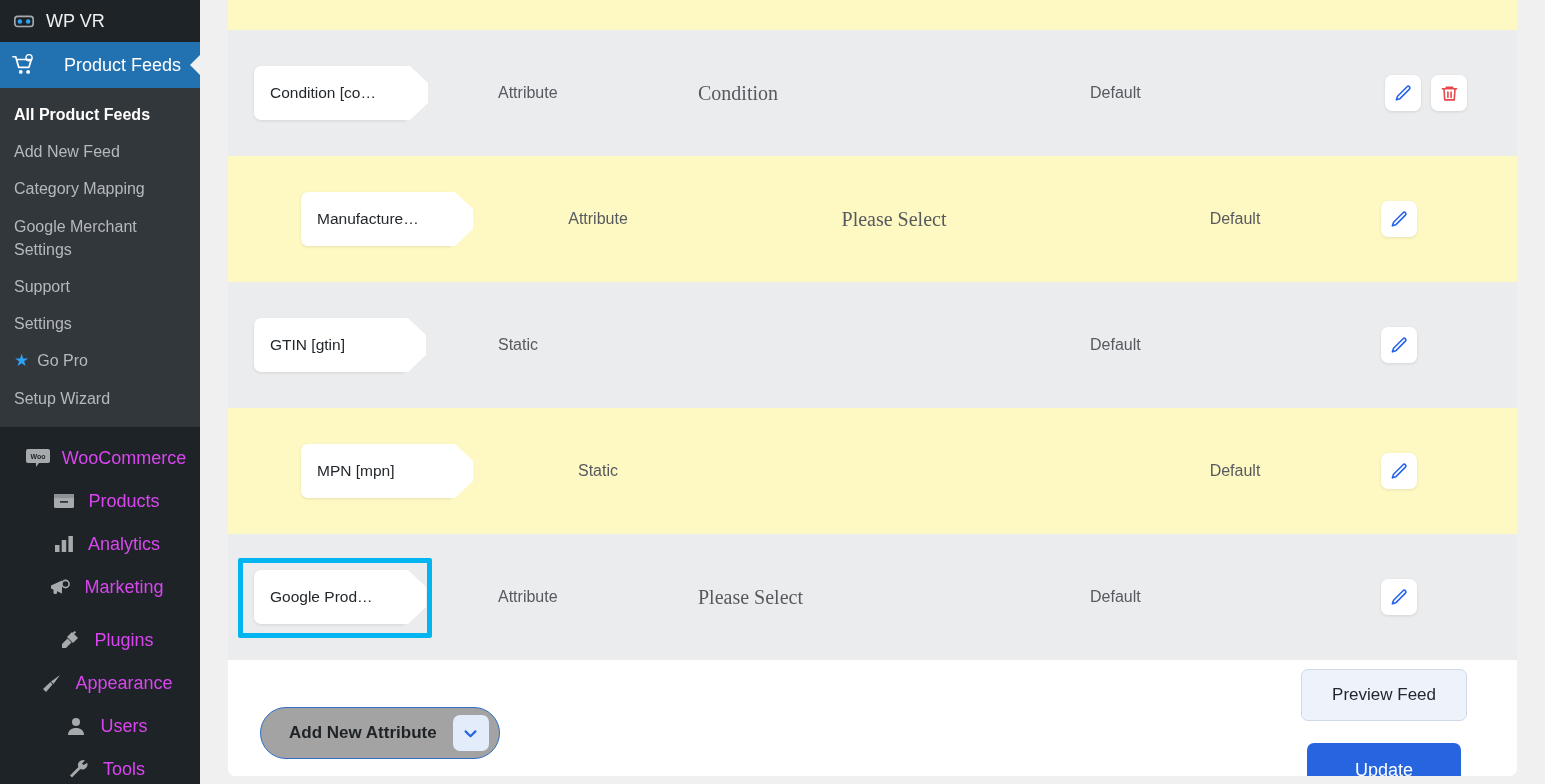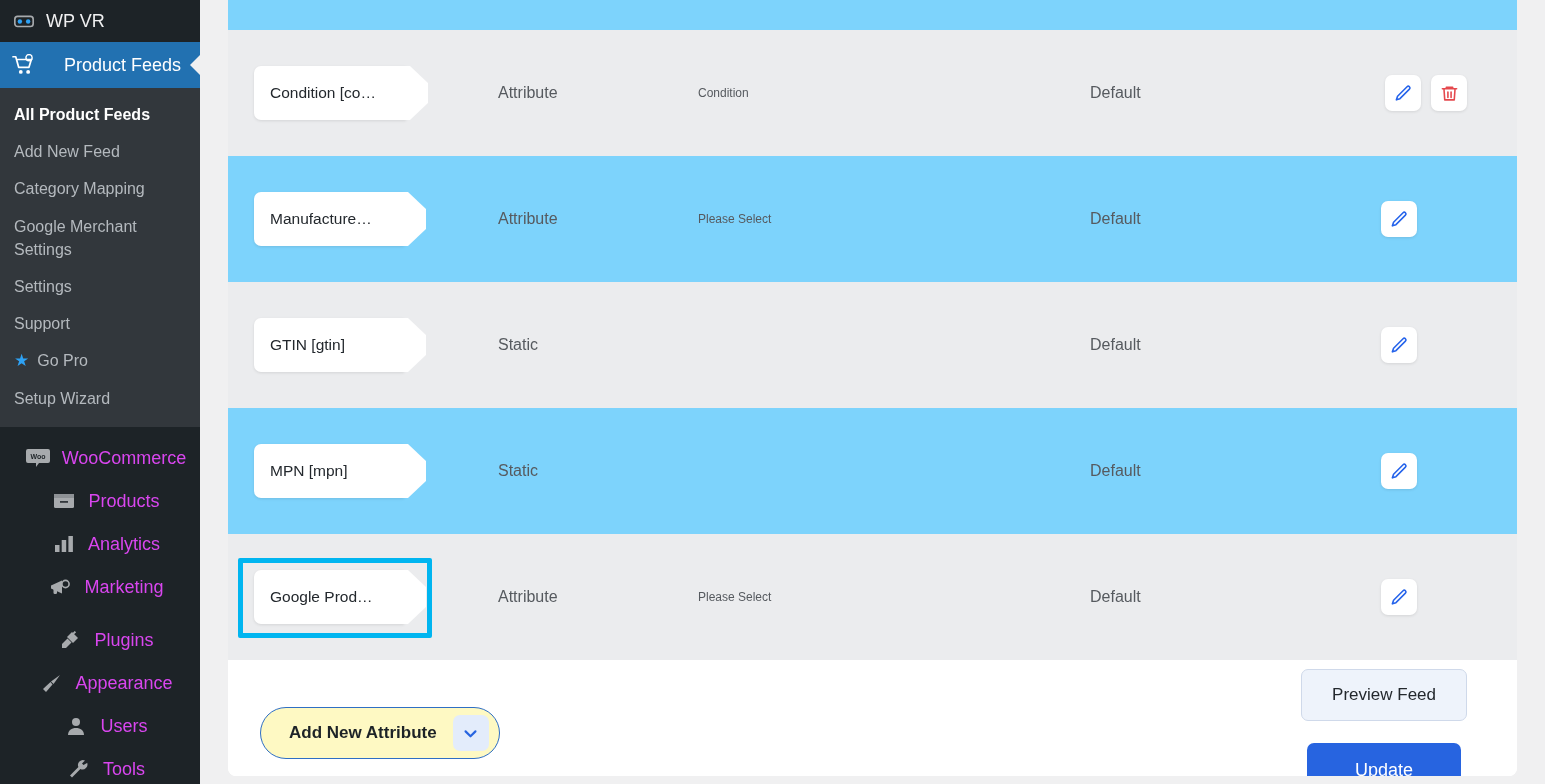--- a/index.html
+++ b/index.html
@@ -72,21 +72,21 @@
     background: #fff;
     border-radius: 8px;
     overflow: hidden;
   }
   .rows { position: relative; }
   .row {
     position: relative;
     height: 126px;
     display: flex; align-items: center;
   }
-  .row.shade-light { background: #7dd3fc; }
+  .row.shade-light { background: #fef9c3; text-align: center; }
   .row.shade-dark  { background: #ebecee; }
   .row.partial { height: 44px; }
 
   .tag-cell { width: 270px; flex: 0 0 270px; padding-left: 26px; position: relative; }
   .tag {
     position: relative;
     display: inline-flex; align-items: center;
     height: 54px;
     padding: 0 30px 0 16px;
     min-width: 150px;
@@ -98,21 +98,21 @@
     white-space: nowrap;
   }
   .tag .tag-point {
     position: absolute; right: -22px; top: 0;
     width: 22px; height: 54px;
     display: block;
   }
   .tag .tag-point svg { display: block; }
 
   .col-type  { width: 200px; flex: 0 0 200px; font-size: 16px; color: #565a5f; }
-  .col-value { width: 392px; flex: 0 0 392px; font-size: 12px; color: #565a5f; }
+  .col-value { width: 392px; flex: 0 0 392px; font-size: 20px; color: #565a5f; font-family: Liberation Serif, serif; }
   .col-def   { width: 290px; flex: 0 0 290px; font-size: 16px; color: #565a5f; }
   .col-act   { flex: 1 1 auto; display: flex; justify-content: flex-end; align-items: center; gap: 10px; padding-right: 50px; }
 
   .iconbtn {
     width: 36px; height: 36px;
     background: #fff; border-radius: 7px;
     box-shadow: 0 1px 3px rgba(0,0,0,.10);
     display: flex; align-items: center; justify-content: center;
     cursor: pointer;
   }
@@ -133,21 +133,21 @@
     display: flex; align-items: center;
     padding: 28px 50px 0 32px;
     height: 118px;
     background: #fff;
   }
   .btn-add {
     display: inline-flex; align-items: center; gap: 16px;
     height: 52px; padding: 0 10px 0 28px;
     border: 1px solid #2f6fc4;
     border-radius: 26px;
-    background: #fef9c3;
+    background: #a3a3a3;
     font-size: 17px; font-weight: bold; color: #1d2327;
     cursor: pointer;
   }
   .chev {
     width: 36px; height: 36px; border-radius: 7px;
     background: #e3ecfb;
     display: flex; align-items: center; justify-content: center;
   }
   .footer-right { margin-left: auto; display: flex; align-items: center; gap: 22px; flex-direction: column; }
   .btn-preview {
@@ -195,22 +195,22 @@
         </svg>
       </span>
       <span>Product Feeds</span>
     </div>
 
     <div class="sb-sub">
       <span class="sb-sub-item current">All Product Feeds</span>
       <span class="sb-sub-item">Add New Feed</span>
       <span class="sb-sub-item">Category Mapping</span>
       <span class="sb-sub-item" style="width:150px;">Google Merchant Settings</span>
+      <span class="sb-sub-item">Support</span>
       <span class="sb-sub-item">Settings</span>
-      <span class="sb-sub-item">Support</span>
       <span class="sb-sub-item gopro">
         <span class="star">★</span>
         <span>Go Pro</span>
       </span>
       <span class="sb-sub-item">Setup Wizard</span>
     </div>
 
     <div class="sb-sep"></div>
 
     <div class="sb-item">

